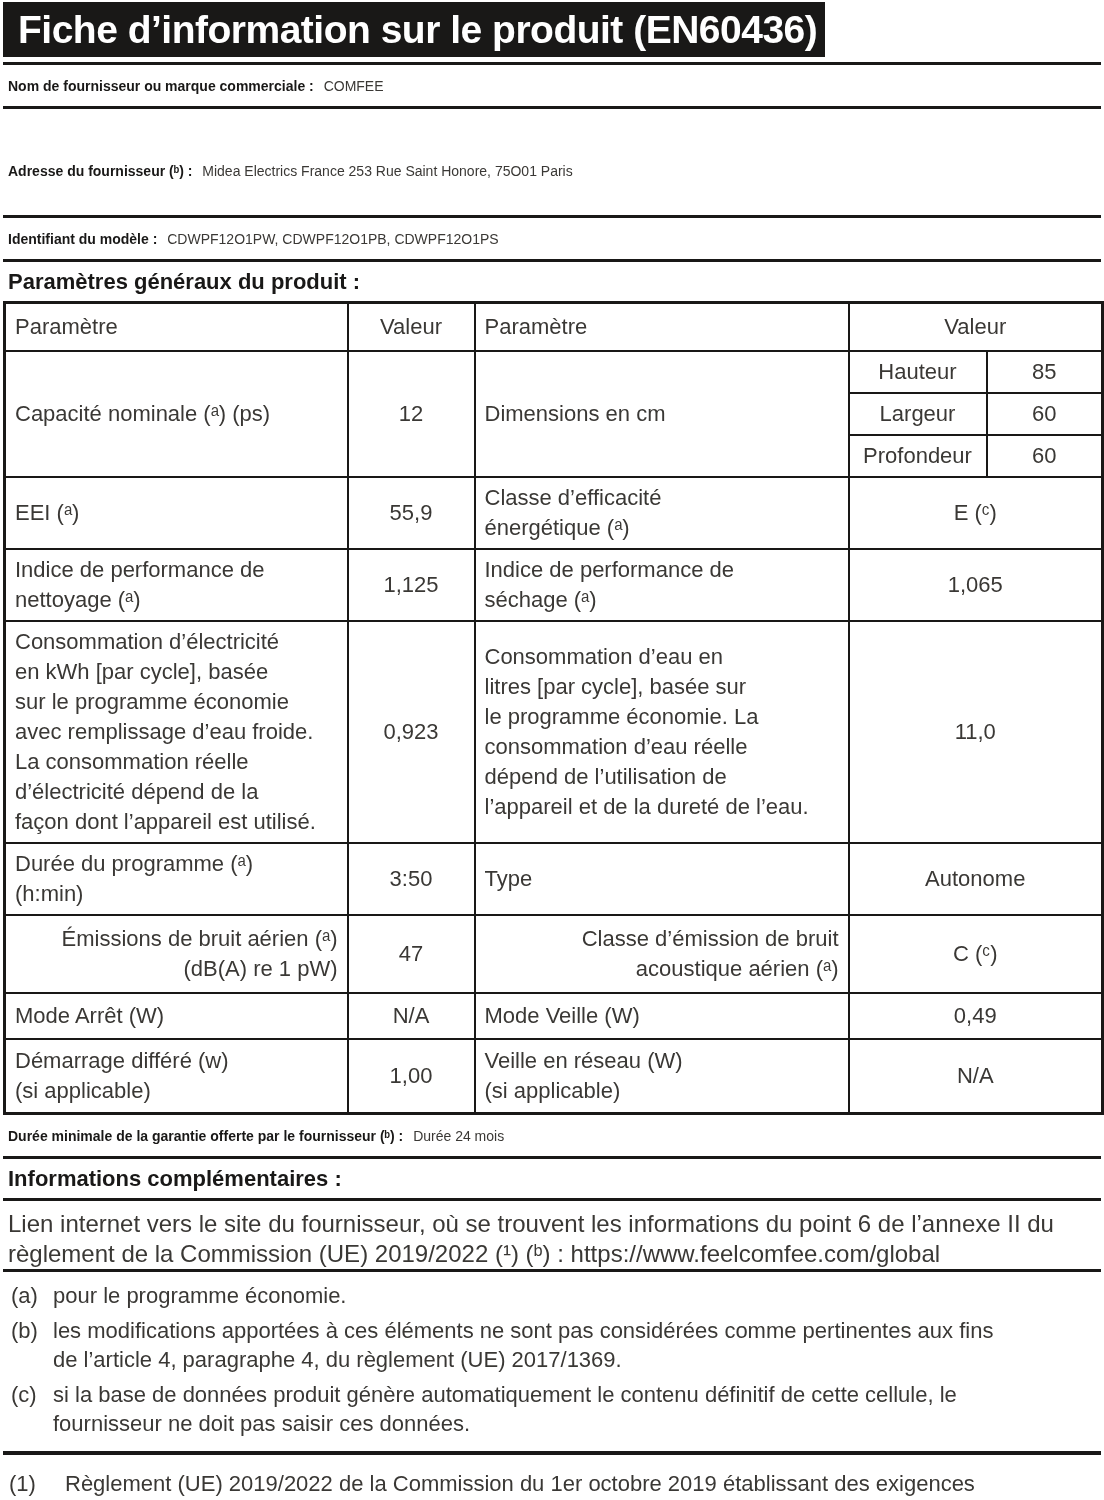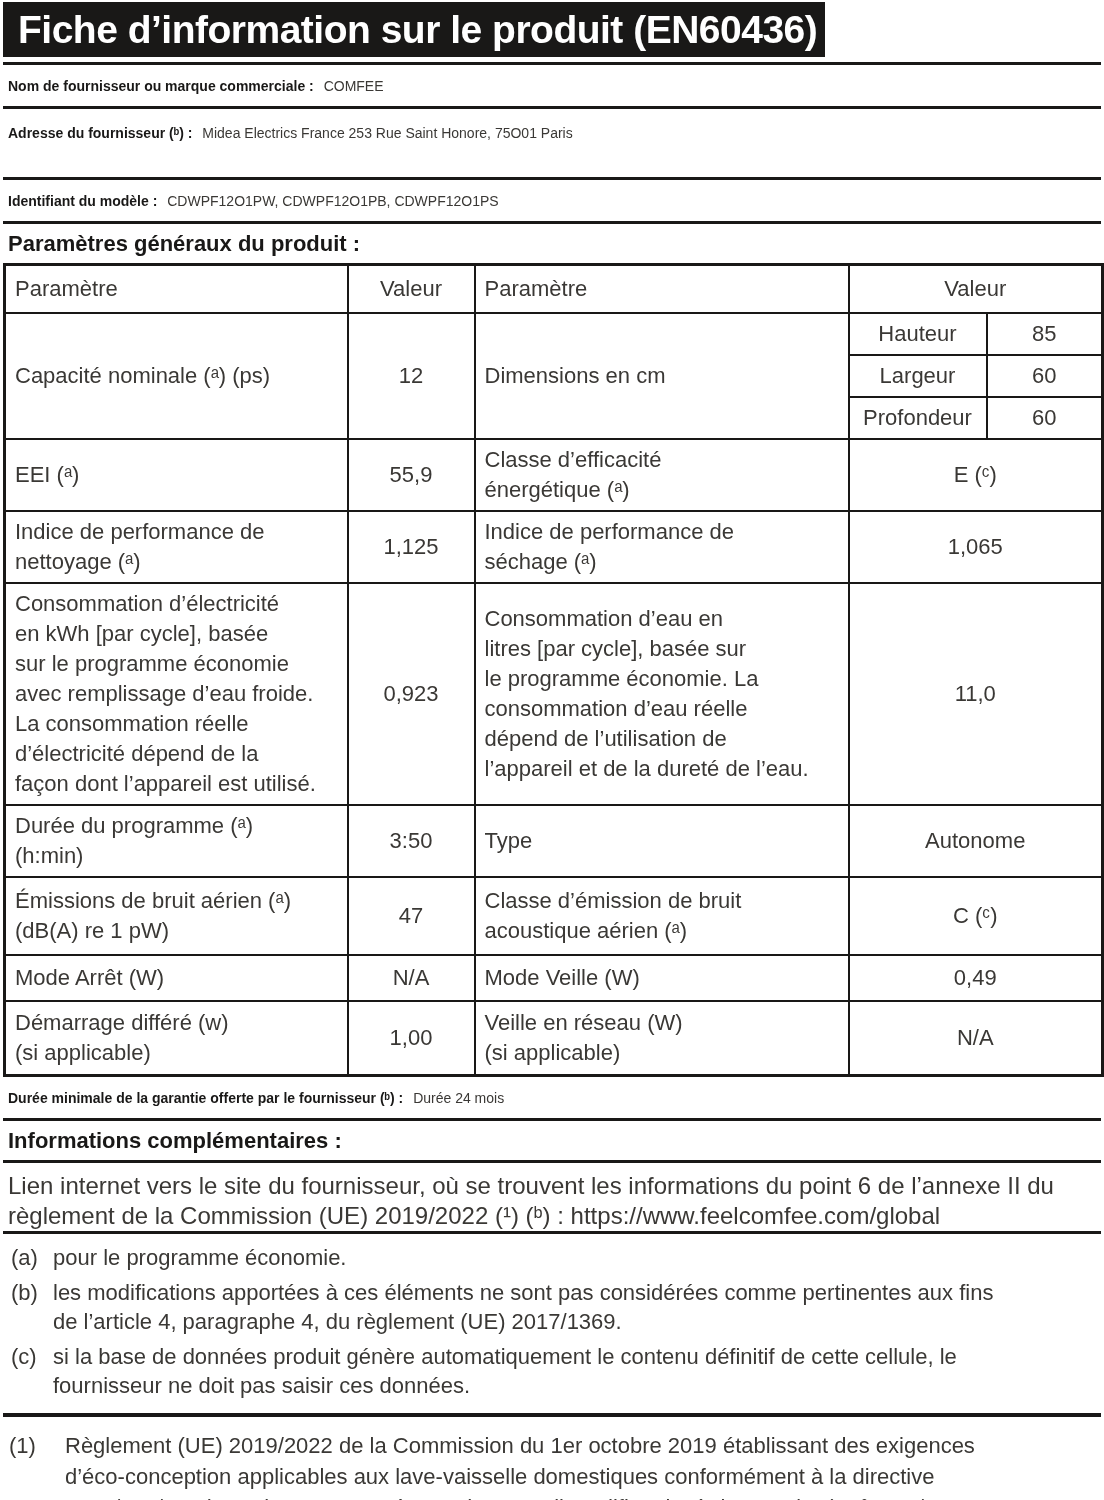--- a/index.html
+++ b/index.html
@@ -21,21 +21,21 @@
     padding-left:15px;box-sizing:border-box;
     white-space:nowrap;
   }
 
   hr.rule{border:none;border-top:3px solid #191817;margin:0;}
   hr.rule.thick{border-top-width:4px;}
 
   .kvrow{font-size:14px;padding:8px 4px 7px 5px;line-height:26px;}
   .kvrow .k{font-weight:bold;color:#191817;}
   .kvrow .v{color:#3a3835;margin-left:6px;}
-  .kvrow.tall{padding:11px 4px 31px 5px;}
+  .kvrow.tall{padding:11px 4px 31px 5px;margin-top:38px;}
 
   .section-head{
     font-size:22px;font-weight:bold;color:#191817;
     padding:7px 4px 6px 5px;line-height:26px;
   }
 
   
   table.params{
     border-collapse:collapse;table-layout:fixed;
     width:1098px;
@@ -50,21 +50,21 @@
     overflow:hidden;
   }
   table.params tr.hdr td{height:36px;}
   table.params td.c{text-align:center;}
   .pre{white-space:pre-line;}
   tr.r-dim  td{height:29px;}
   tr.r-eei  td{height:56px;}
   tr.r-idx  td{height:60px;}
   tr.r-conso td{height:208px;}
   tr.r-duree td{height:54px;}
-  tr.r-bruit td{height:66px;}
+  tr.r-bruit td{height:66px;text-align:right;}
   tr.r-mode  td{height:34px;}
   tr.r-dem   td{height:62px;}
 
   .para{
     font-size:24px;line-height:30px;
     padding:8px 4px 0 5px;color:#3a3835;
   }
 
   .fnotes{padding:6px 0 10px 0;}
   .fnote{display:flex;font-size:22px;line-height:29px;padding:3px 0;}

